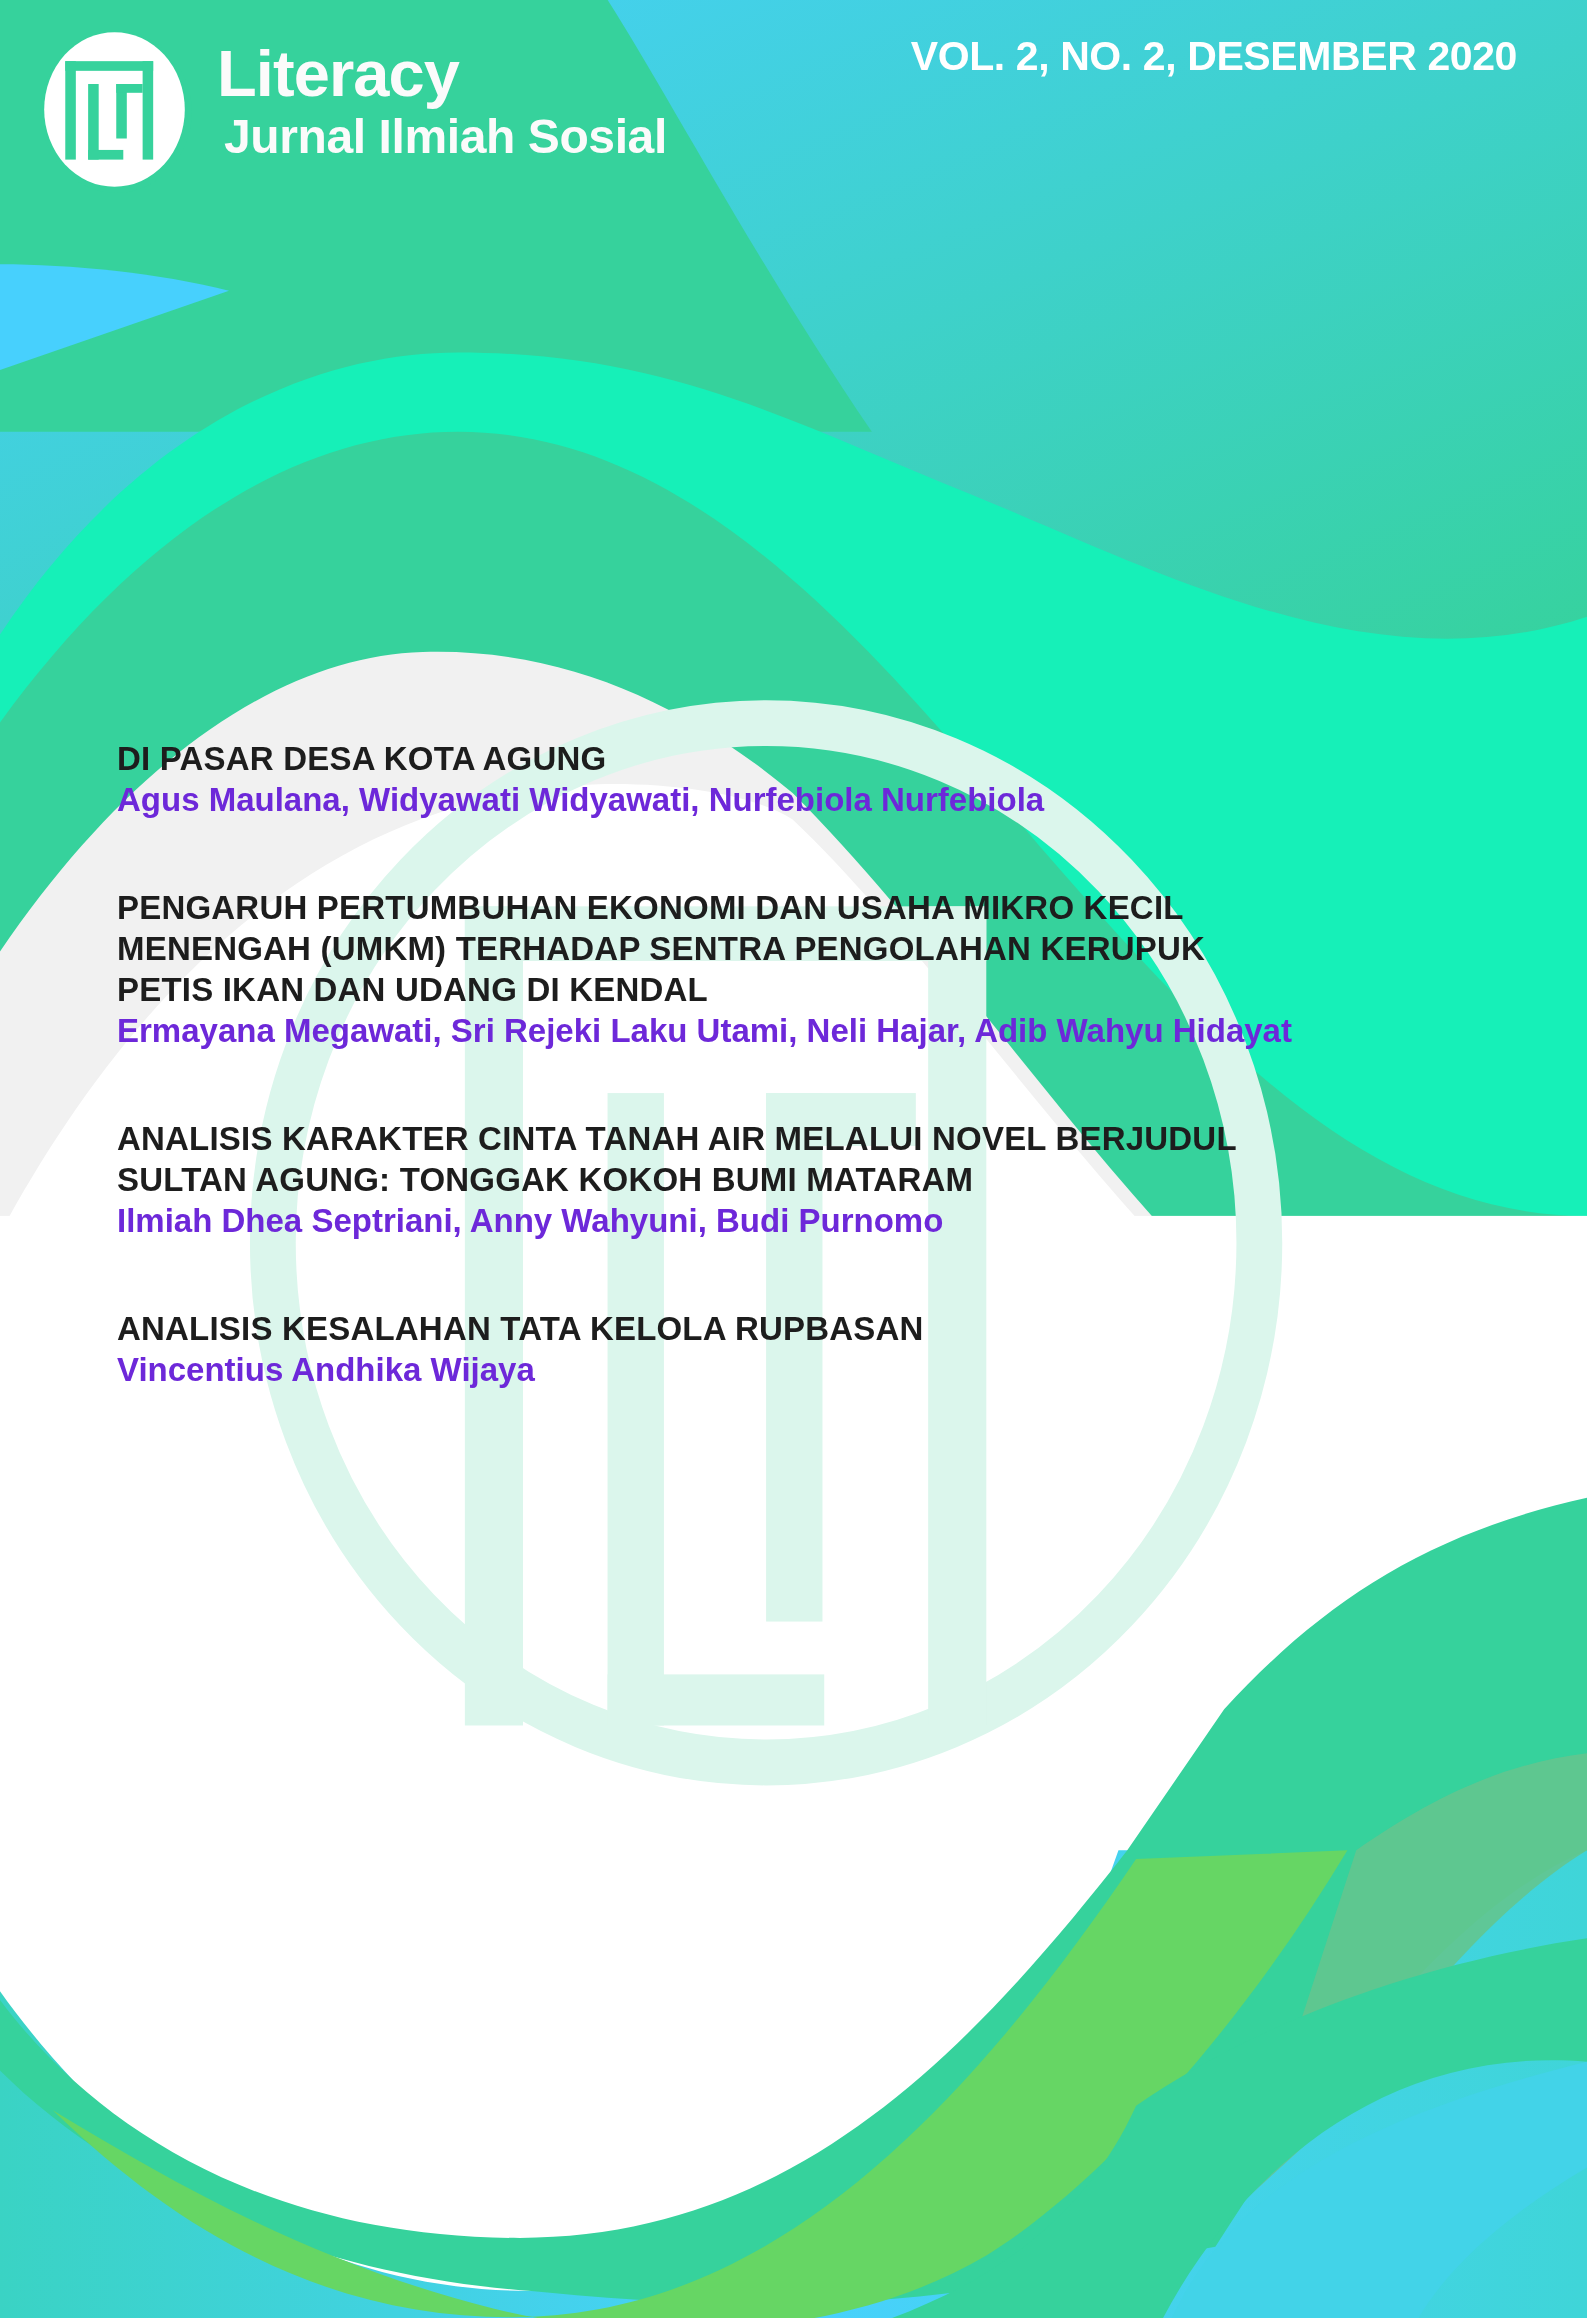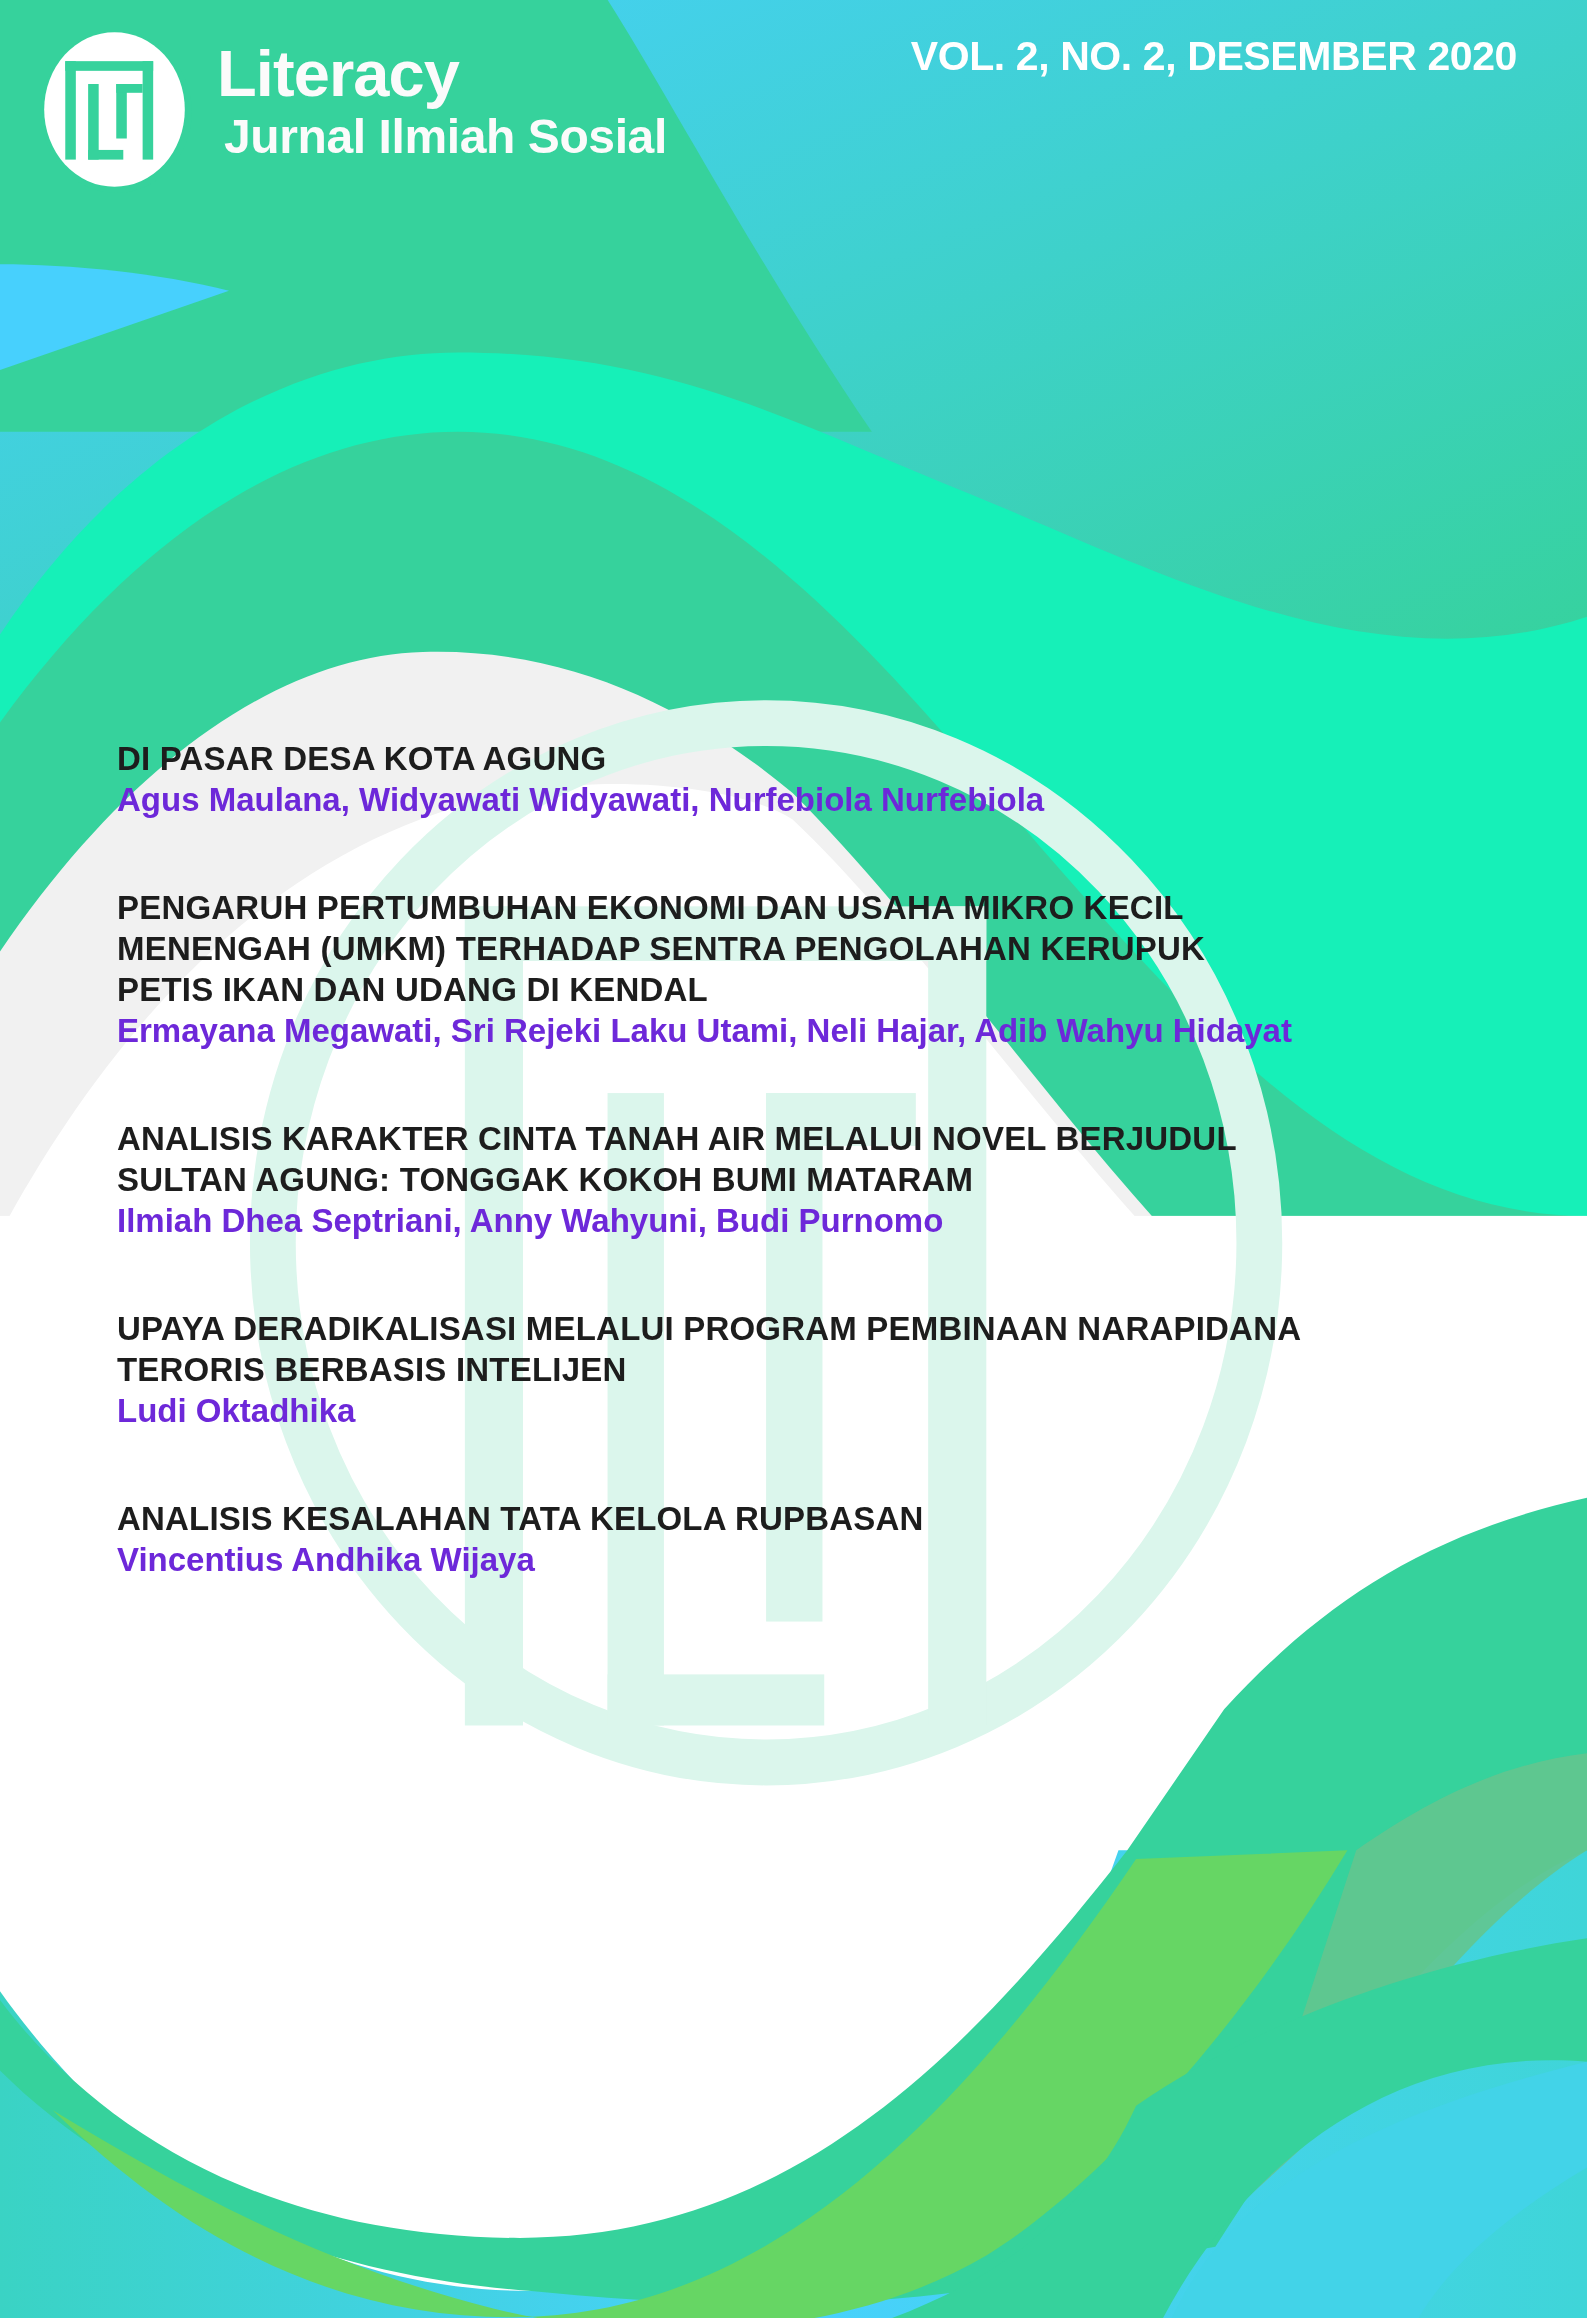--- a/index.html
+++ b/index.html
@@ -105,27 +105,20 @@
   </div>
 
   <div class="entry">
     <div class="entry-title">
       <div>ANALISIS KARAKTER CINTA TANAH AIR MELALUI NOVEL BERJUDUL</div>
       <div>SULTAN AGUNG: TONGGAK KOKOH BUMI MATARAM</div>
     </div>
     <div class="entry-authors">Ilmiah Dhea Septriani, Anny Wahyuni, Budi Purnomo</div>
   </div>
 
-  <div class="entry">
-    <div class="entry-title">
-      <div>UPAYA DERADIKALISASI MELALUI PROGRAM PEMBINAAN NARAPIDANA</div>
-      <div>TERORIS BERBASIS INTELIJEN</div>
-    </div>
-    <div class="entry-authors">Ludi Oktadhika</div>
-  </div>
 
   <div class="entry">
     <div class="entry-title">
       <div>ANALISIS KESALAHAN TATA KELOLA RUPBASAN</div>
     </div>
     <div class="entry-authors">Vincentius Andhika Wijaya</div>
   </div>
 </div>
 
 

